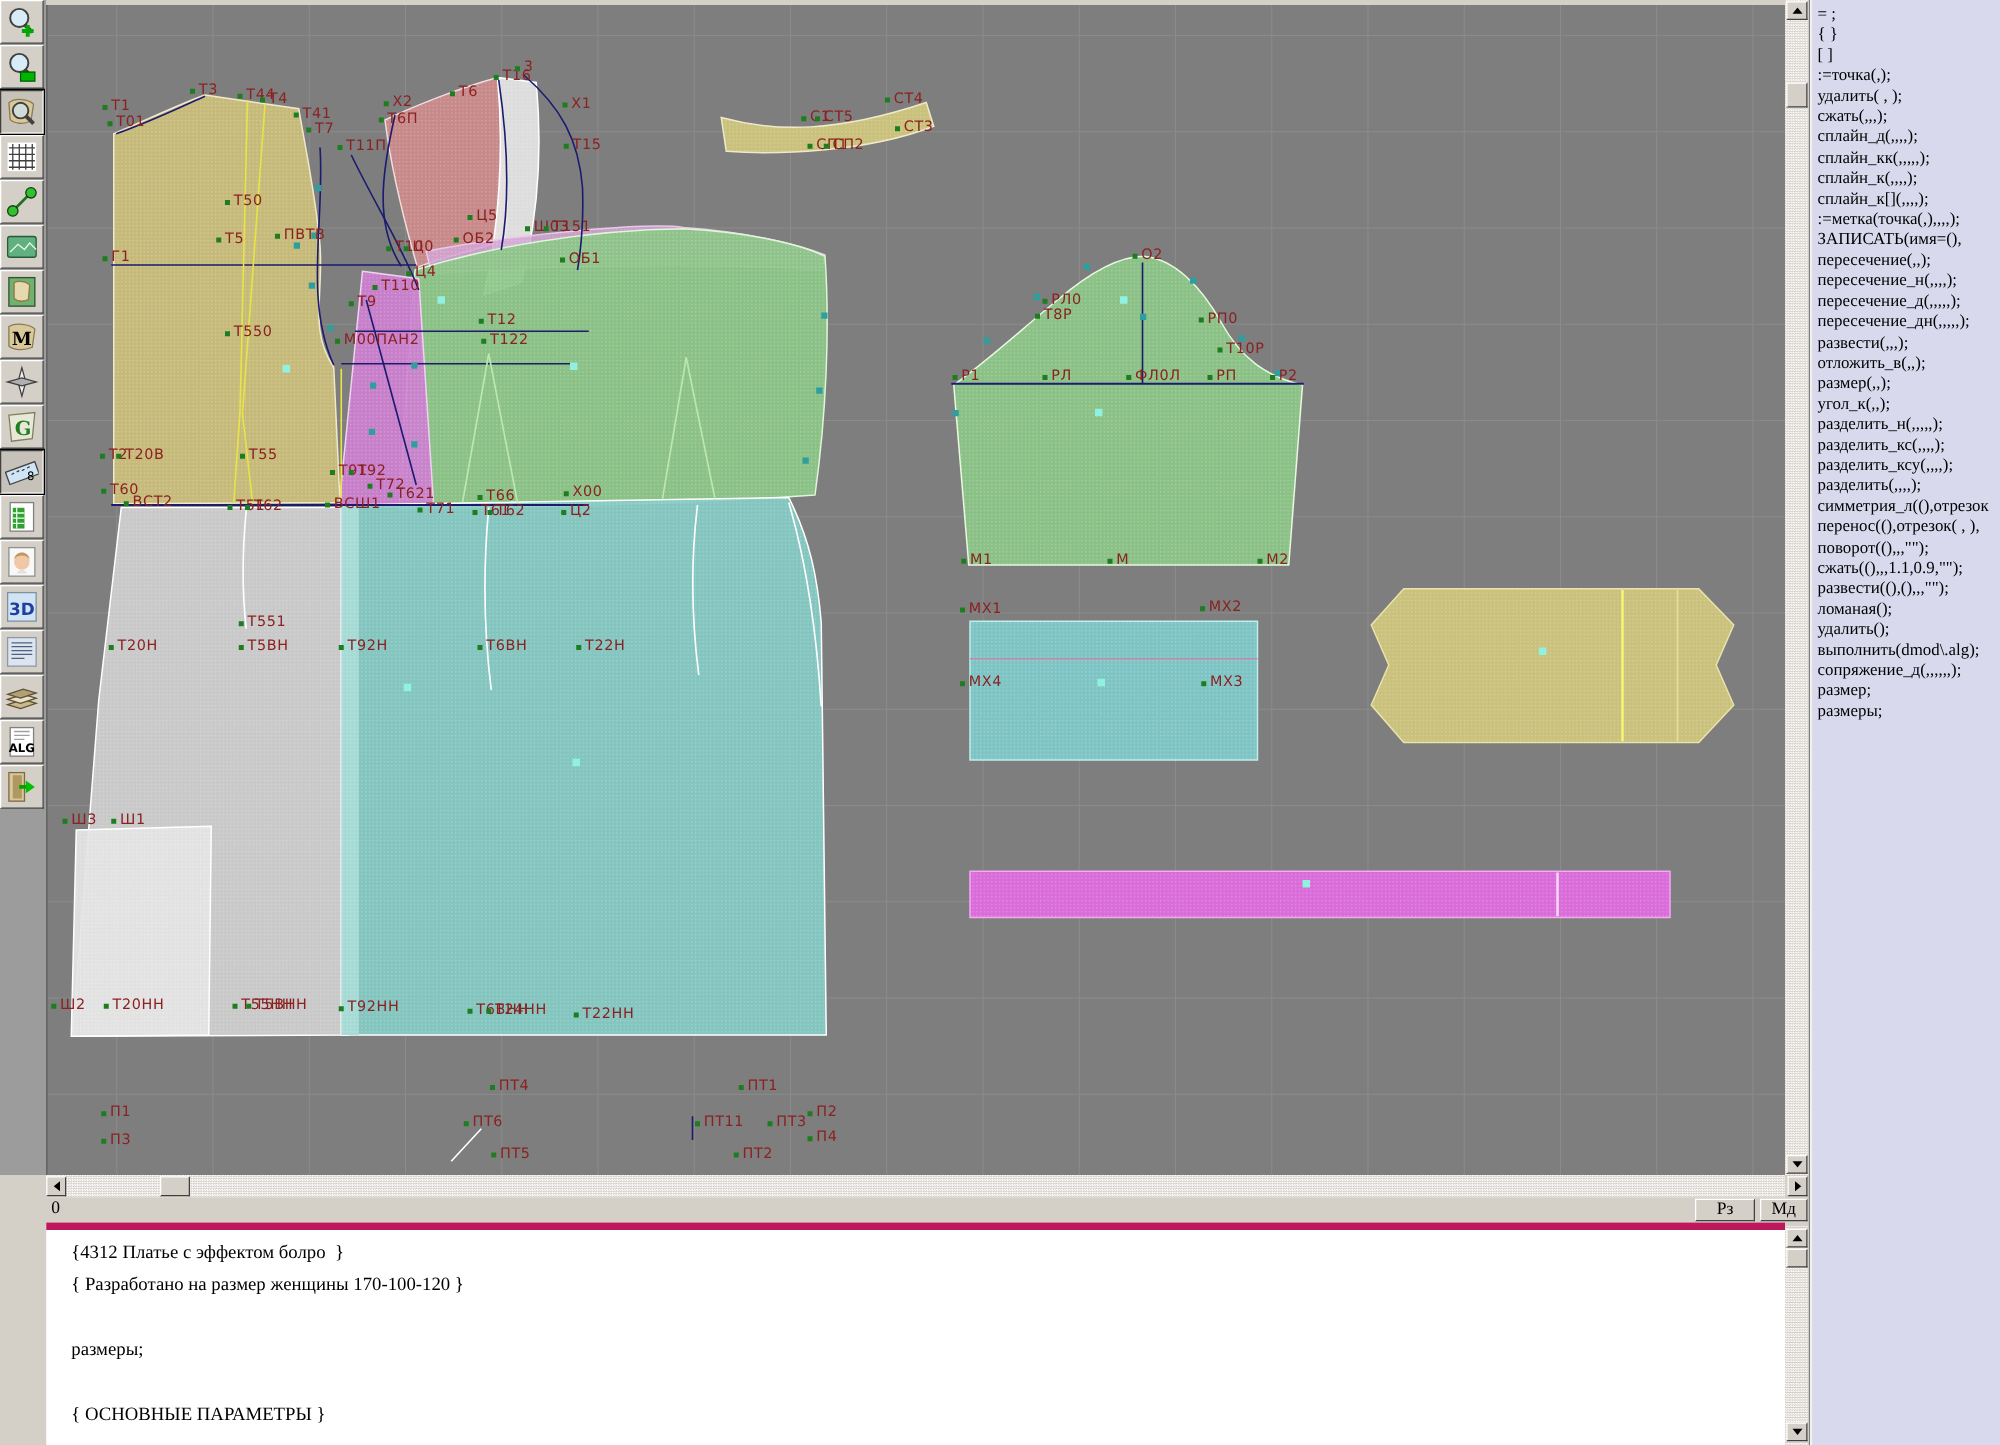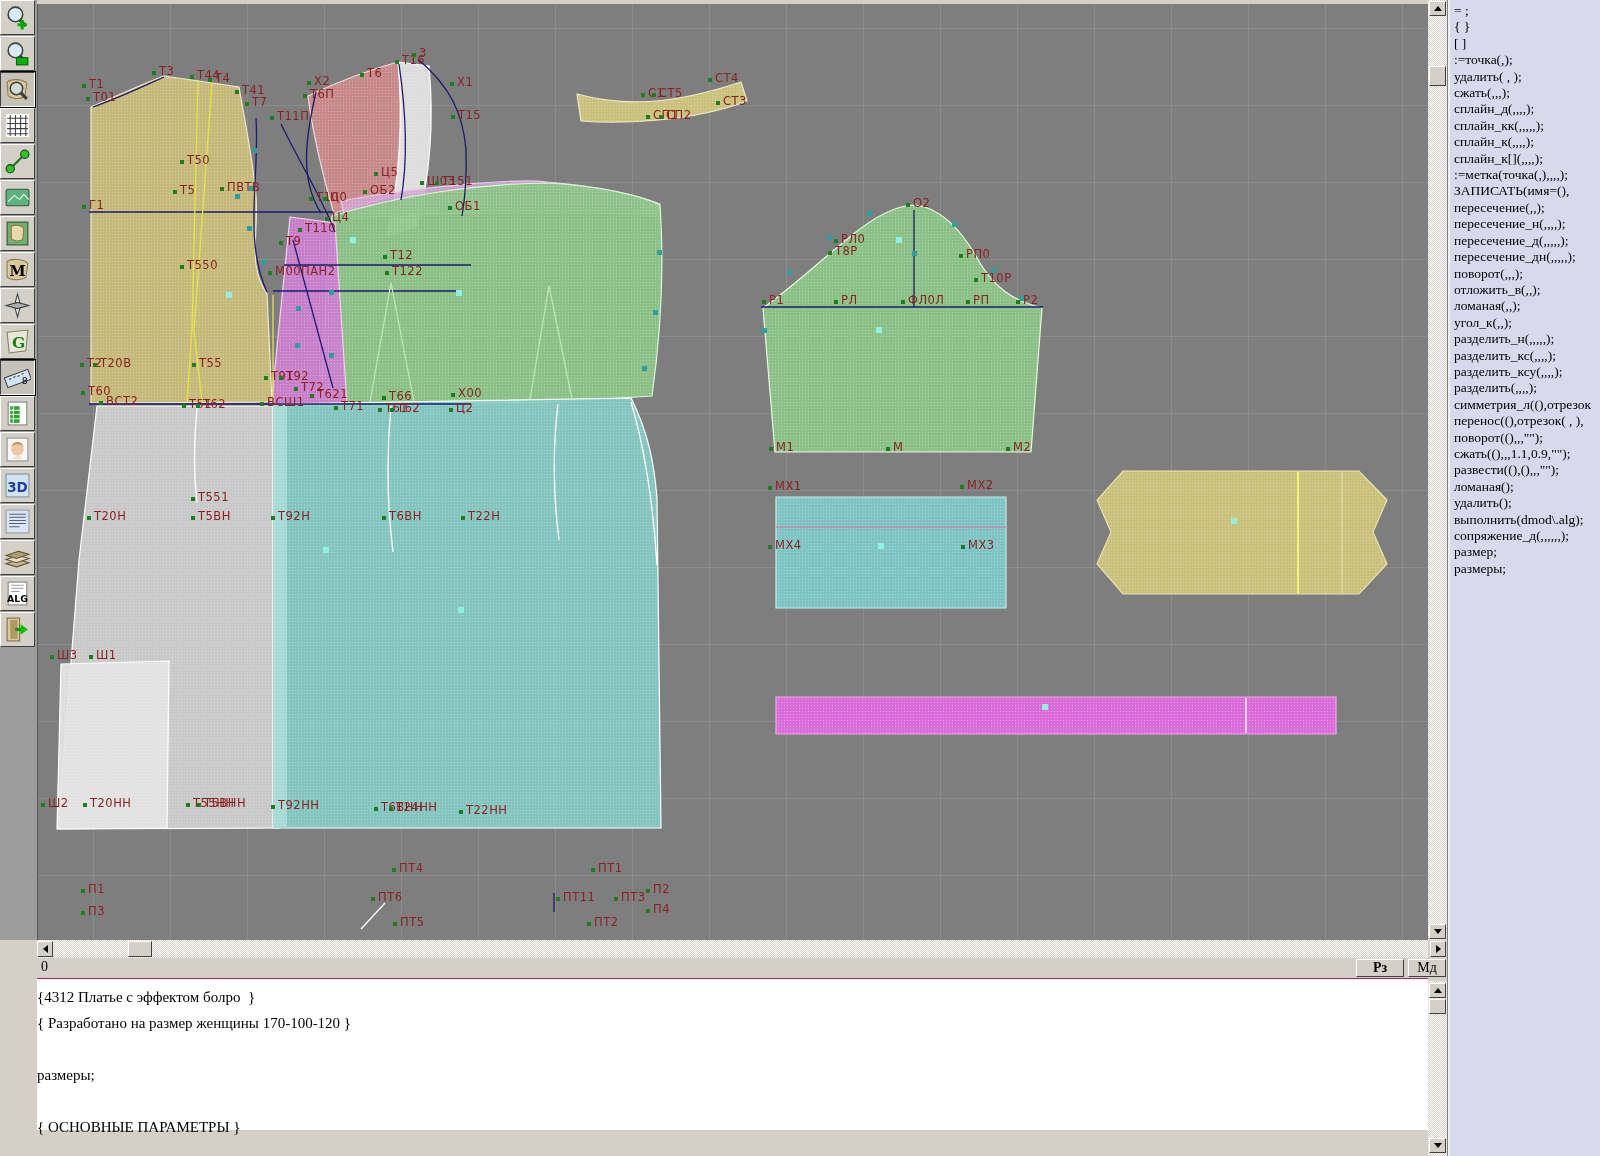--- a/index.html
+++ b/index.html
@@ -33,22 +33,22 @@
   .tri.down{border-top:5px solid #000;margin-bottom:-4px;}
   .tri.left{border-right:5px solid #000;margin-left:-4px;}
   .tri.right{border-left:5px solid #000;margin-right:-4px;}
   #vscroll{position:absolute;left:1428px;top:0;width:19px;height:940px;}
   #hscroll{position:absolute;left:37px;top:940px;width:1391px;height:18px;}
   #statusrow{position:absolute;left:37px;top:958px;width:1391px;height:20px;background:#d4d0c8;
     font-size:14px;}
   .pushbtn{position:absolute;height:18px;background:#d4d0c8;border-top:1px solid #fff;border-left:1px solid #fff;
     border-right:1px solid #404040;border-bottom:1px solid #404040;font-size:14px;text-align:center;line-height:16px;}
   
-  #editor{position:absolute;left:37px;top:978px;width:1391px;height:152px;background:#fff;
-    border-top:1px solid #be185d;font-size:15px;line-height:26px;padding:5px 0 0 0;color:#000;}
+  #editor{position:absolute;left:37px;top:978px;width:1391px;height:178px;background:#fff;
+    border-top:6px solid #be185d;font-size:15px;line-height:26px;padding:5px 0 0 20px;color:#000;}
   #editor .eline{white-space:pre;height:26px;}
   #evscroll{position:absolute;left:1428px;top:981px;width:19px;height:175px;}
   
   #divider{position:absolute;left:1447px;top:0;width:3px;height:1156px;background:#f0f0f0;border-left:1px solid #808080;}
   #commands{position:absolute;left:1450px;top:0;width:150px;height:1156px;background:#d9d9ee;
     font-size:13.5px;line-height:16.4px;padding:3px 0 0 4px;color:#000;overflow:hidden;}
   .cmd{white-space:nowrap;}
 </style>
 </head>
 <body>
@@ -495,21 +495,21 @@
       <div class="tri left"></div>
     </div>
   <div class="sbtn" style="left:91px;top:1px;width:24px;height:16px;"></div>
 </div>
 <div class="sbtn" style="left:1430px;top:941px;width:16px;height:16px;">
     <div class="tri right"></div>
   </div>
 
 <div id="statusrow">
   <span style="position:absolute;left:4px;top:1px;">0</span>
-  <div class="pushbtn" style="left:1319px;top:1px;width:48px;font-weight:bold;"><span>Рз</span></div>
+  <div class="pushbtn" style="left:1319px;top:1px;width:48px;"><span>Рз</span></div>
   <div class="pushbtn" style="left:1371px;top:1px;width:38px;"><span>Мд</span></div>
 </div>
 
 <div id="editor">
     <div class="eline">{4312 Платье с эффектом болро  }</div>
     <div class="eline">{ Разработано на размер женщины 170-100-120 }</div>
     <div class="eline">&nbsp;</div>
     <div class="eline">размеры;</div>
     <div class="eline">&nbsp;</div>
     <div class="eline">{ ОСНОВНЫЕ ПАРАМЕТРЫ }</div>
@@ -537,23 +537,23 @@
     <div class="cmd">сплайн_д(,,,,);</div>
     <div class="cmd">сплайн_кк(,,,,,);</div>
     <div class="cmd">сплайн_к(,,,,);</div>
     <div class="cmd">сплайн_к[](,,,,);</div>
     <div class="cmd">:=метка(точка(,),,,,);</div>
     <div class="cmd">ЗАПИСАТЬ(имя=(),</div>
     <div class="cmd">пересечение(,,);</div>
     <div class="cmd">пересечение_н(,,,,);</div>
     <div class="cmd">пересечение_д(,,,,,);</div>
     <div class="cmd">пересечение_дн(,,,,,);</div>
-    <div class="cmd">поворот(,,,);</div>
+    <div class="cmd">развести(,,,);</div>
     <div class="cmd">отложить_в(,,);</div>
-    <div class="cmd">ломаная(,,);</div>
+    <div class="cmd">размер(,,);</div>
     <div class="cmd">угол_к(,,);</div>
     <div class="cmd">разделить_н(,,,,,);</div>
     <div class="cmd">разделить_кс(,,,,);</div>
     <div class="cmd">разделить_ксу(,,,,);</div>
     <div class="cmd">разделить(,,,,);</div>
     <div class="cmd">симметрия_л((),отрезок</div>
     <div class="cmd">перенос((),отрезок( , ),</div>
     <div class="cmd">поворот((),,,"");</div>
     <div class="cmd">сжать((),,,1.1,0.9,"");</div>
     <div class="cmd">развести((),(),,,"");</div>

